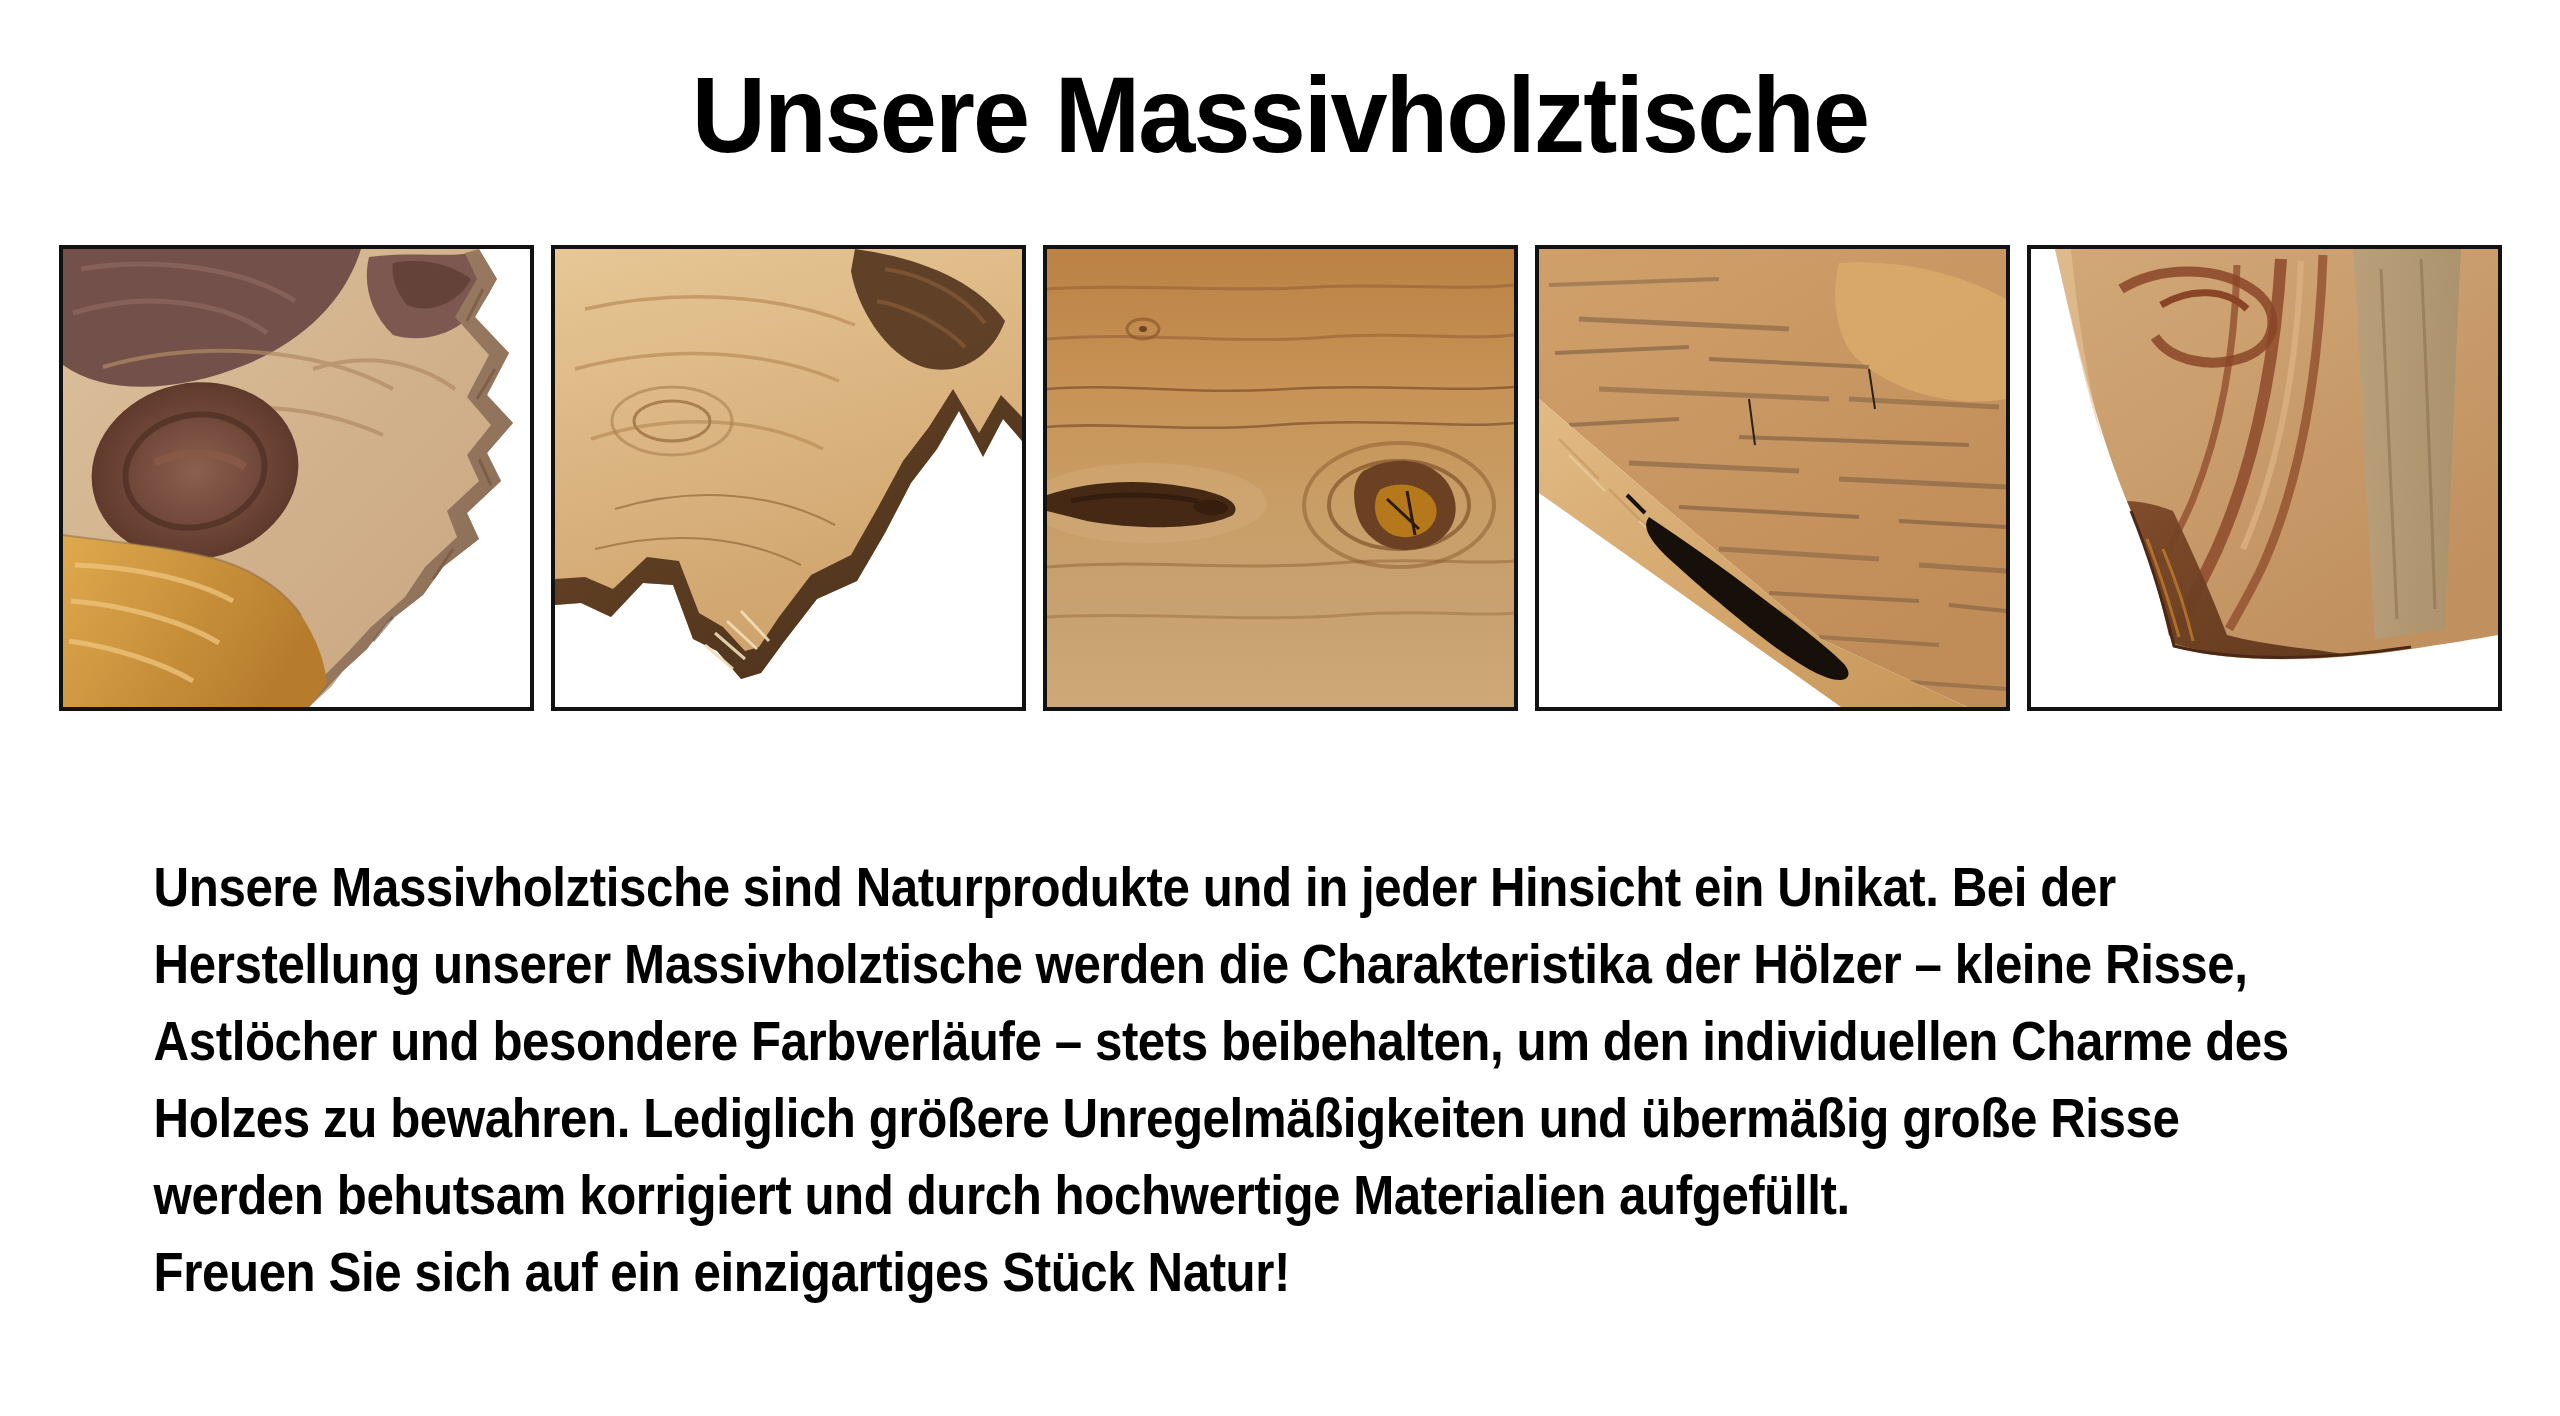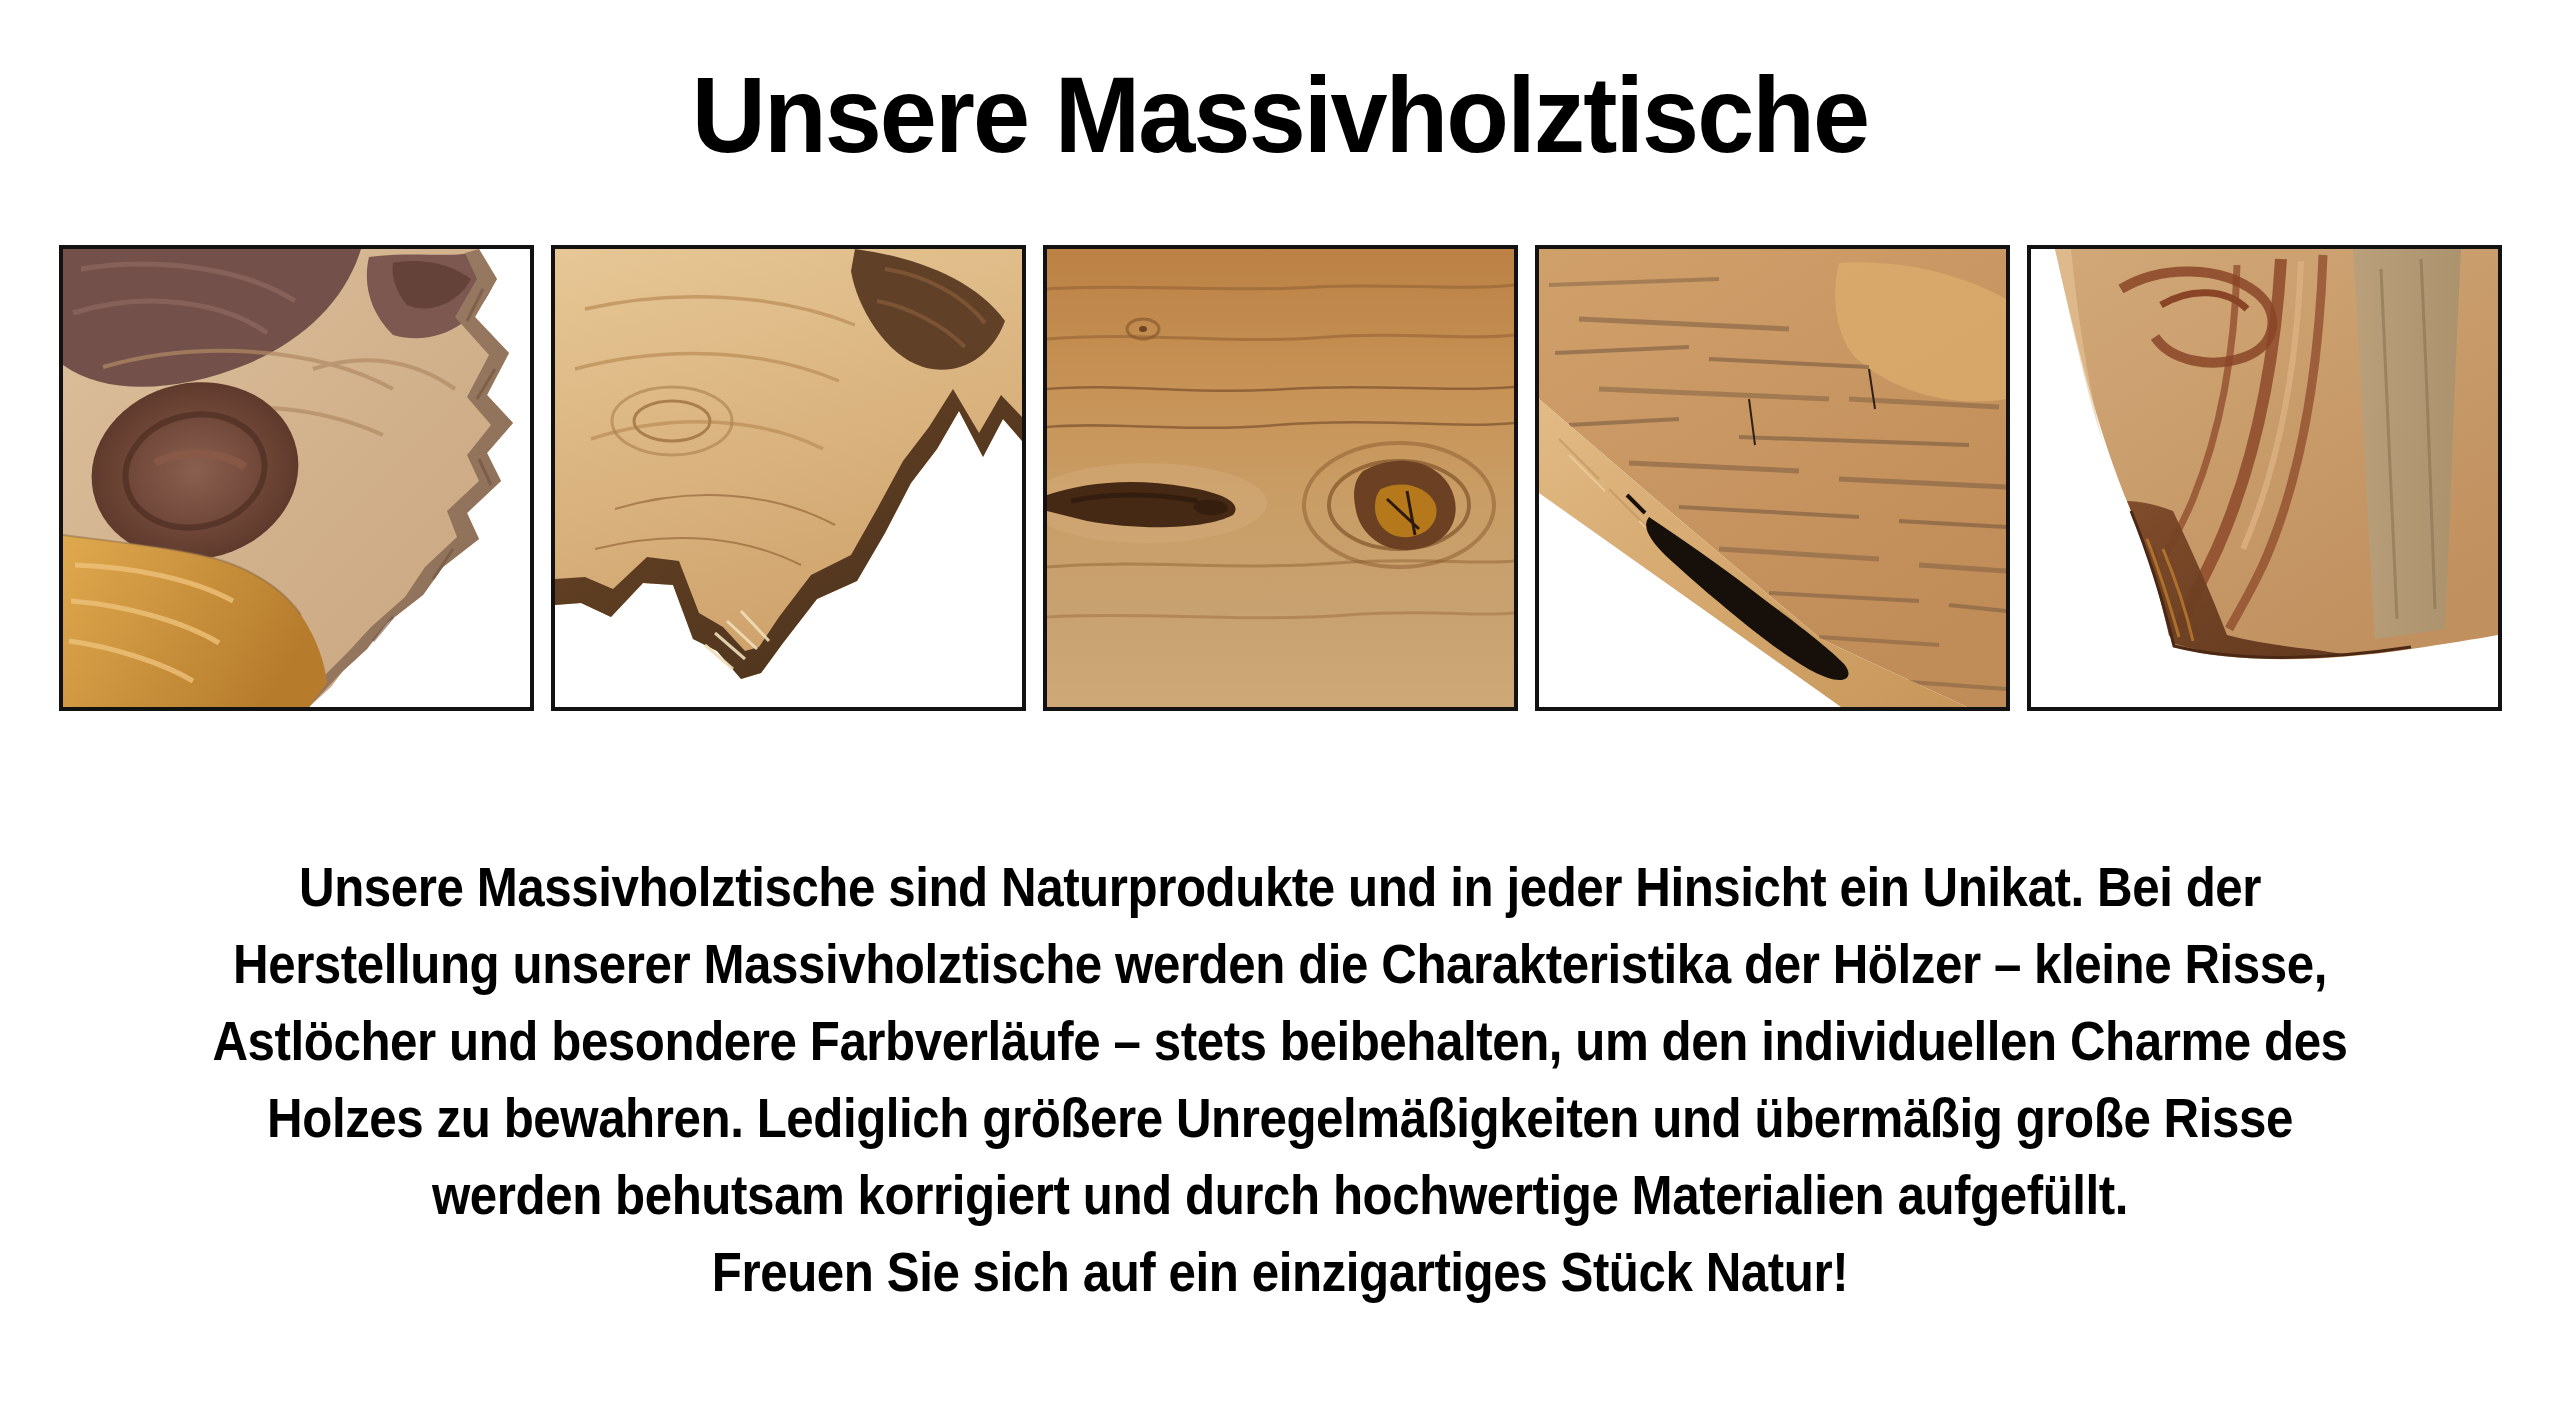--- a/index.html
+++ b/index.html
@@ -28,21 +28,20 @@
   .frame{
     width:467px;height:458px;
     border:4px solid #121212;
     background:#ffffff;
     box-sizing:content-box;
     flex:0 0 auto;
   }
   .frame svg{display:block;width:467px;height:458px;}
   .description{
     position:absolute;top:848px;left:0;width:100%;
-    text-align:center;
   }
   .description .line{
     font-size:56px;font-weight:bold;line-height:77px;
     white-space:nowrap;
     transform:scaleX(0.88);
     transform-origin:center;
     letter-spacing:-0.5px;
   }
 </style>
 </head>

